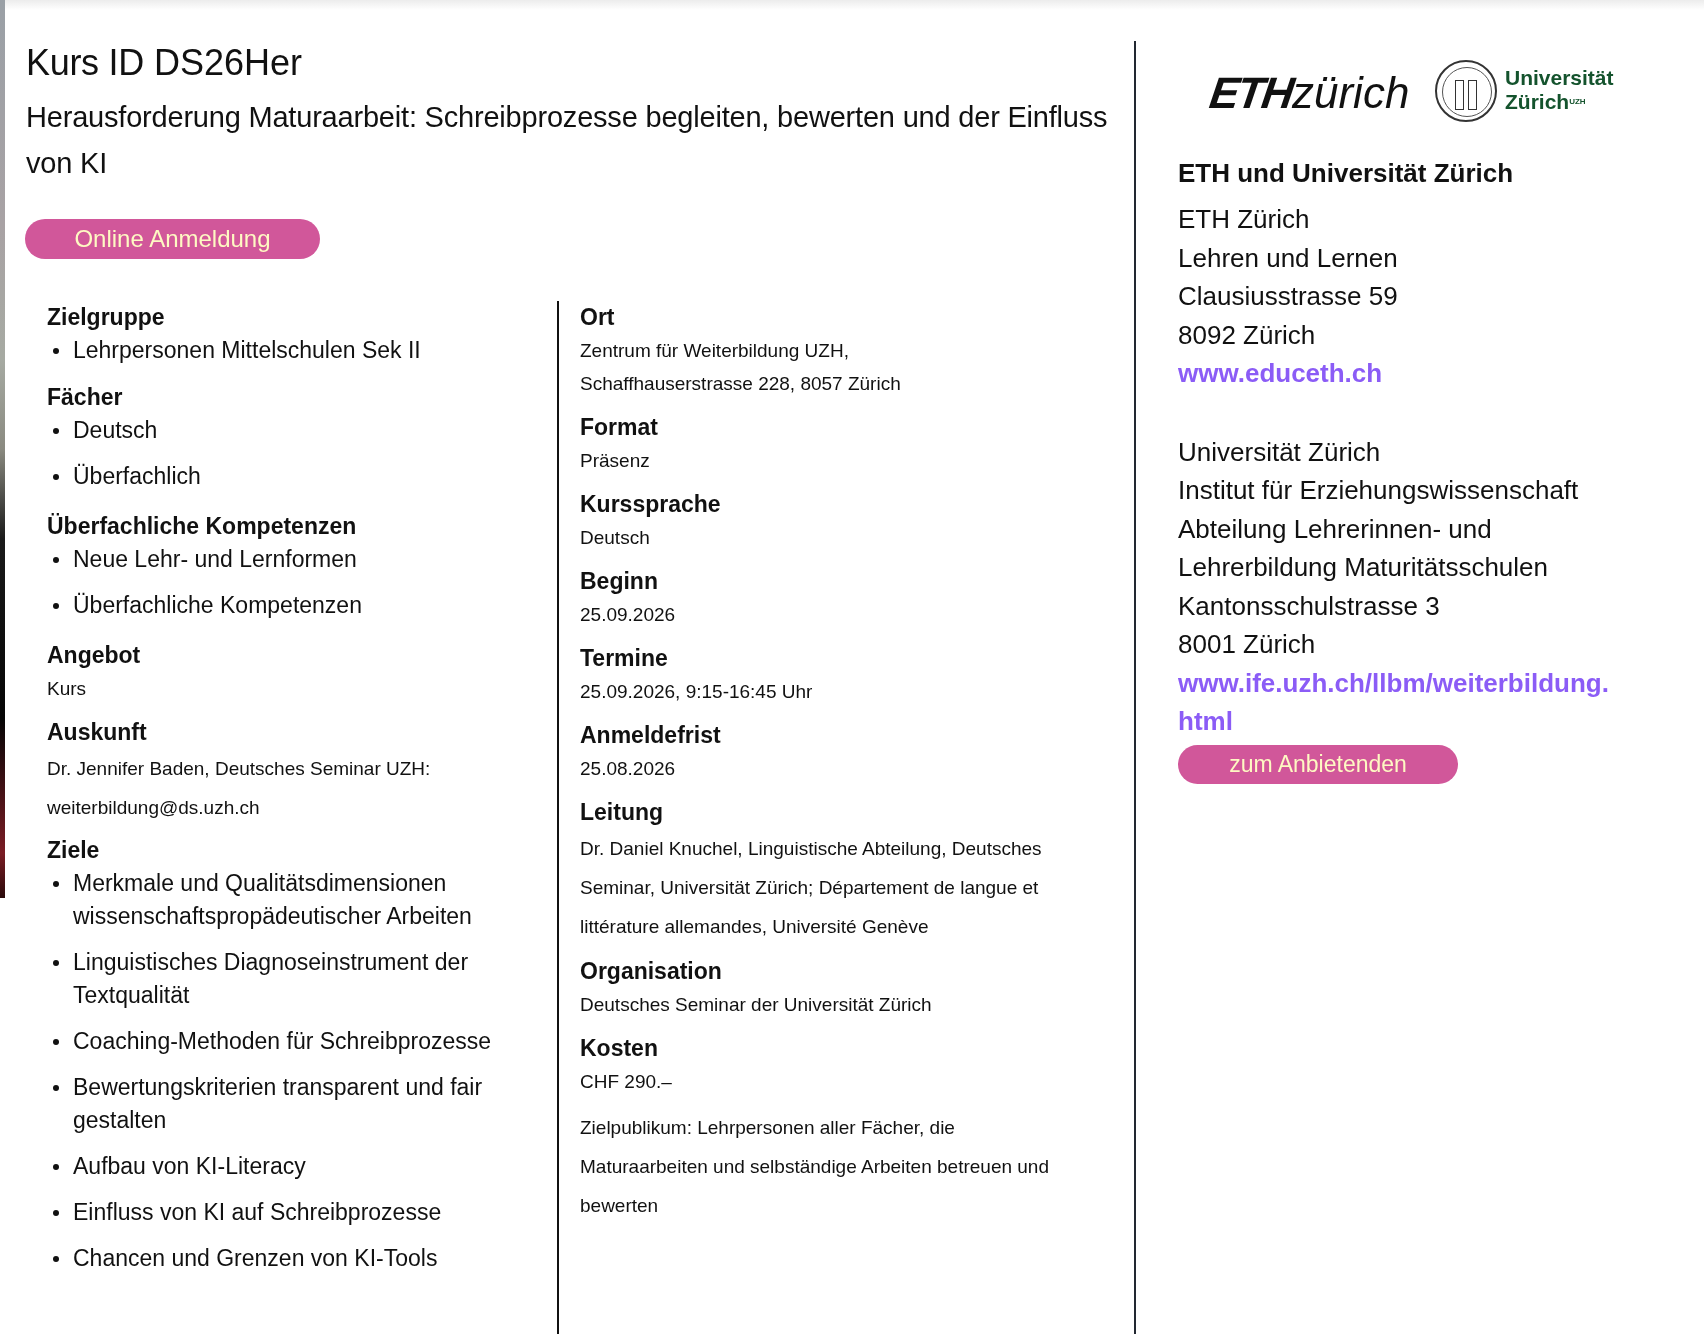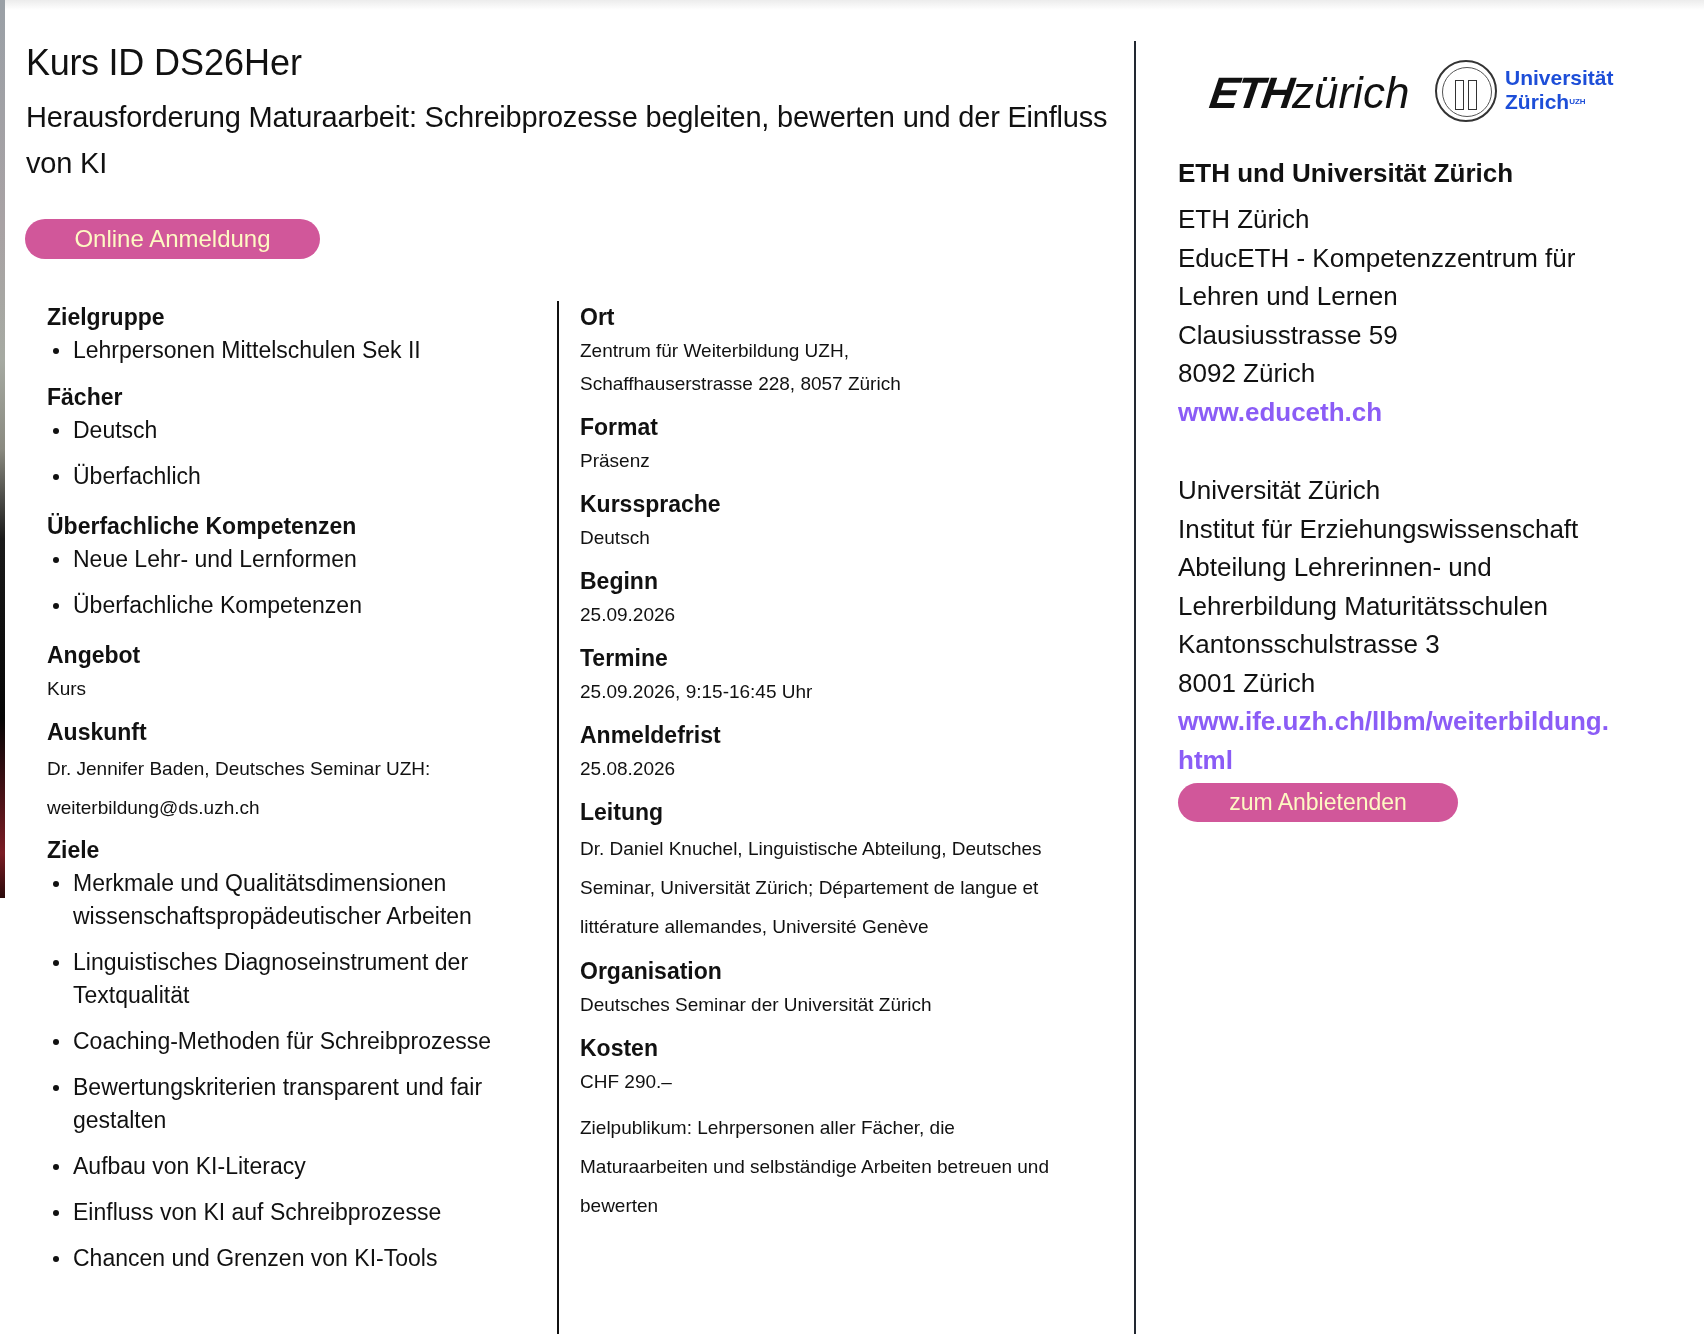--- a/index.html
+++ b/index.html
@@ -36,21 +36,21 @@
   .col-right { position: absolute; left: 1178px; top: 60px; width: 500px; }
   .logos { position: relative; height: 88px; }
   .eth-logo { position: absolute; left: 32px; top: 8px; font-size: 44px; line-height: 50px; white-space: nowrap; }
   .eth-logo .eth { font-weight: bold; font-style: italic; letter-spacing: -2px; transform: skewX(-8deg); display: inline-block; }
   .eth-logo .zurich { font-style: italic; font-weight: normal; }
   .uzh-seal { position: absolute; left: 257px; top: 0; width: 62px; height: 62px; border-radius: 50%;
     border: 2px solid #333; }
   .uzh-seal::before { content: ""; position: absolute; left: 5px; top: 5px; width: 48px; height: 48px; border-radius: 50%; border: 1px solid #555; }
   .uzh-seal .tower { position: absolute; bottom: 10px; width: 9px; height: 30px; background: #fff; border: 1px solid #333; }
   .uzh-seal .t1 { left: 18px; } .uzh-seal .t2 { left: 31px; }
-  .uzh-name { position: absolute; left: 327px; top: 6px; font-weight: bold; font-size: 21px; line-height: 24px; color: #1d4ed8; }
+  .uzh-name { position: absolute; left: 327px; top: 6px; font-weight: bold; font-size: 21px; line-height: 24px; color: #14532d; }
   .uzh-name sup { font-size: 8px; vertical-align: top; }
 
   .org-heading { font-weight: bold; font-size: 26px; line-height: 34px; margin-top: 8px; }
   .addr { font-size: 26px; line-height: 38.5px; margin-top: 10px; }
   .addr .link { color: #8b5cf6; cursor: pointer; font-weight: bold; }
   .addr-gap { height: 40px; }
   .btn-anbieter { width: 280px; height: 39px; line-height: 39px; margin-top: 4px; font-size: 23px; }
 </style>
 </head>
 <body>
@@ -170,21 +170,20 @@
     <div class="uzh-name">
       <div>Universität</div>
       <div><span>Zürich</span><sup>UZH</sup></div>
     </div>
   </div>
 
   <div class="org-heading">ETH und Universität Zürich</div>
 
   <div class="addr">
     <div>ETH Zürich</div>
-    <div>EducETH - Kompetenzzentrum für</div>
     <div>Lehren und Lernen</div>
     <div>Clausiusstrasse 59</div>
     <div>8092 Zürich</div>
     <div class="link">www.educeth.ch</div>
     <div class="addr-gap"></div>
     <div>Universität Zürich</div>
     <div>Institut für Erziehungswissenschaft</div>
     <div>Abteilung Lehrerinnen- und</div>
     <div>Lehrerbildung Maturitätsschulen</div>
     <div>Kantonsschulstrasse 3</div>

